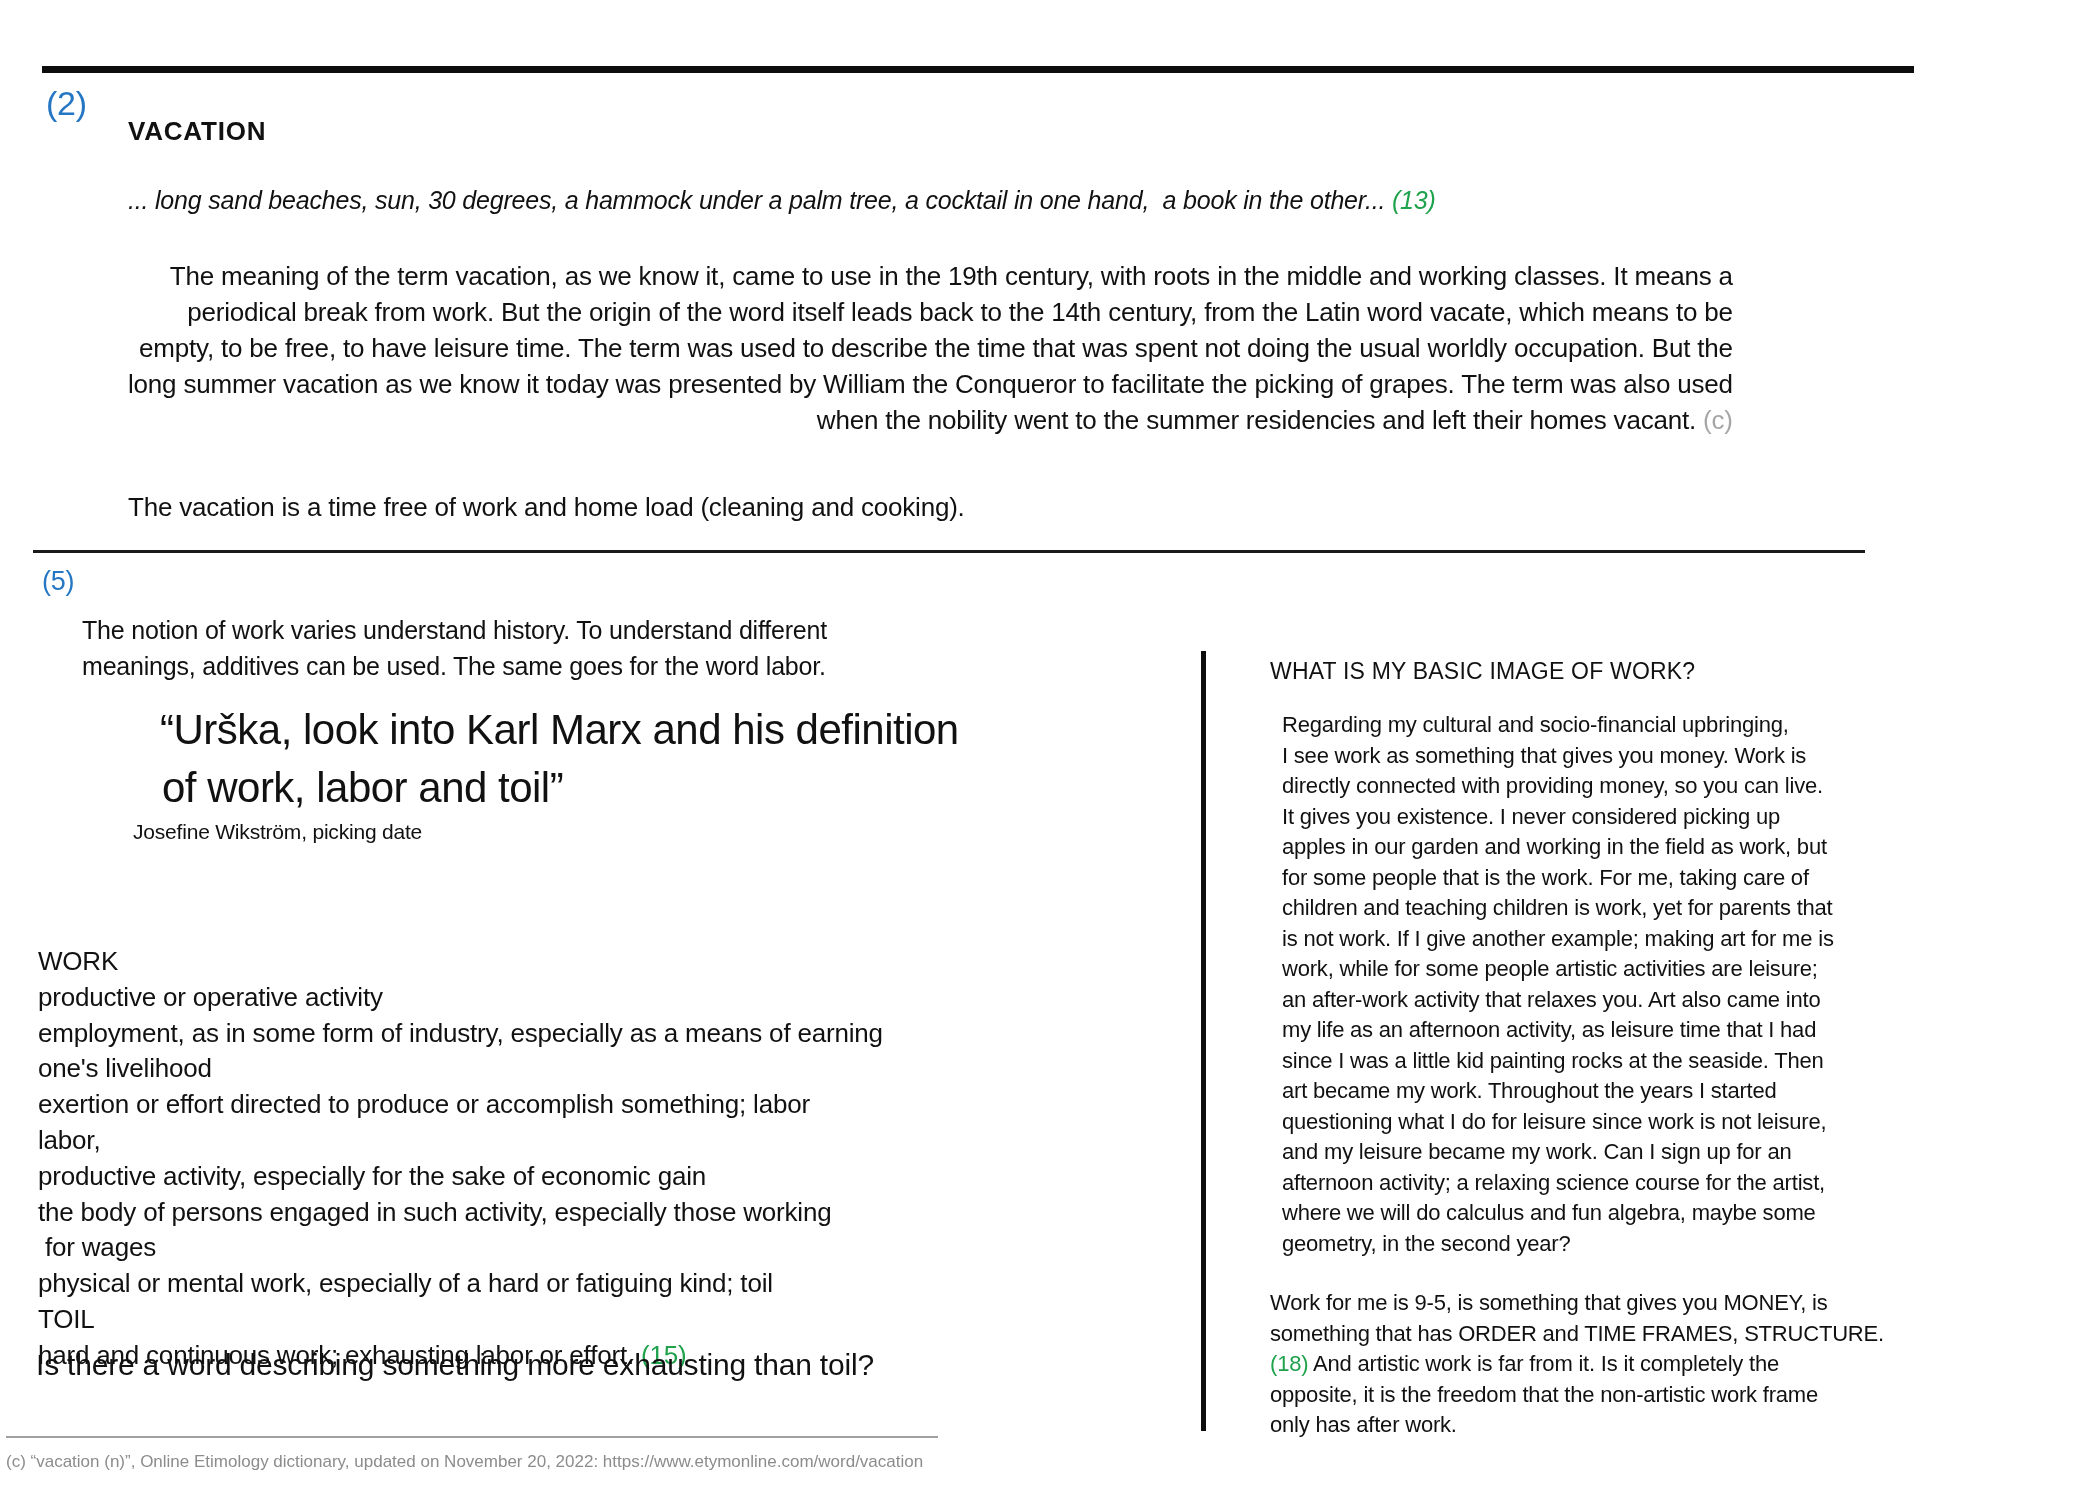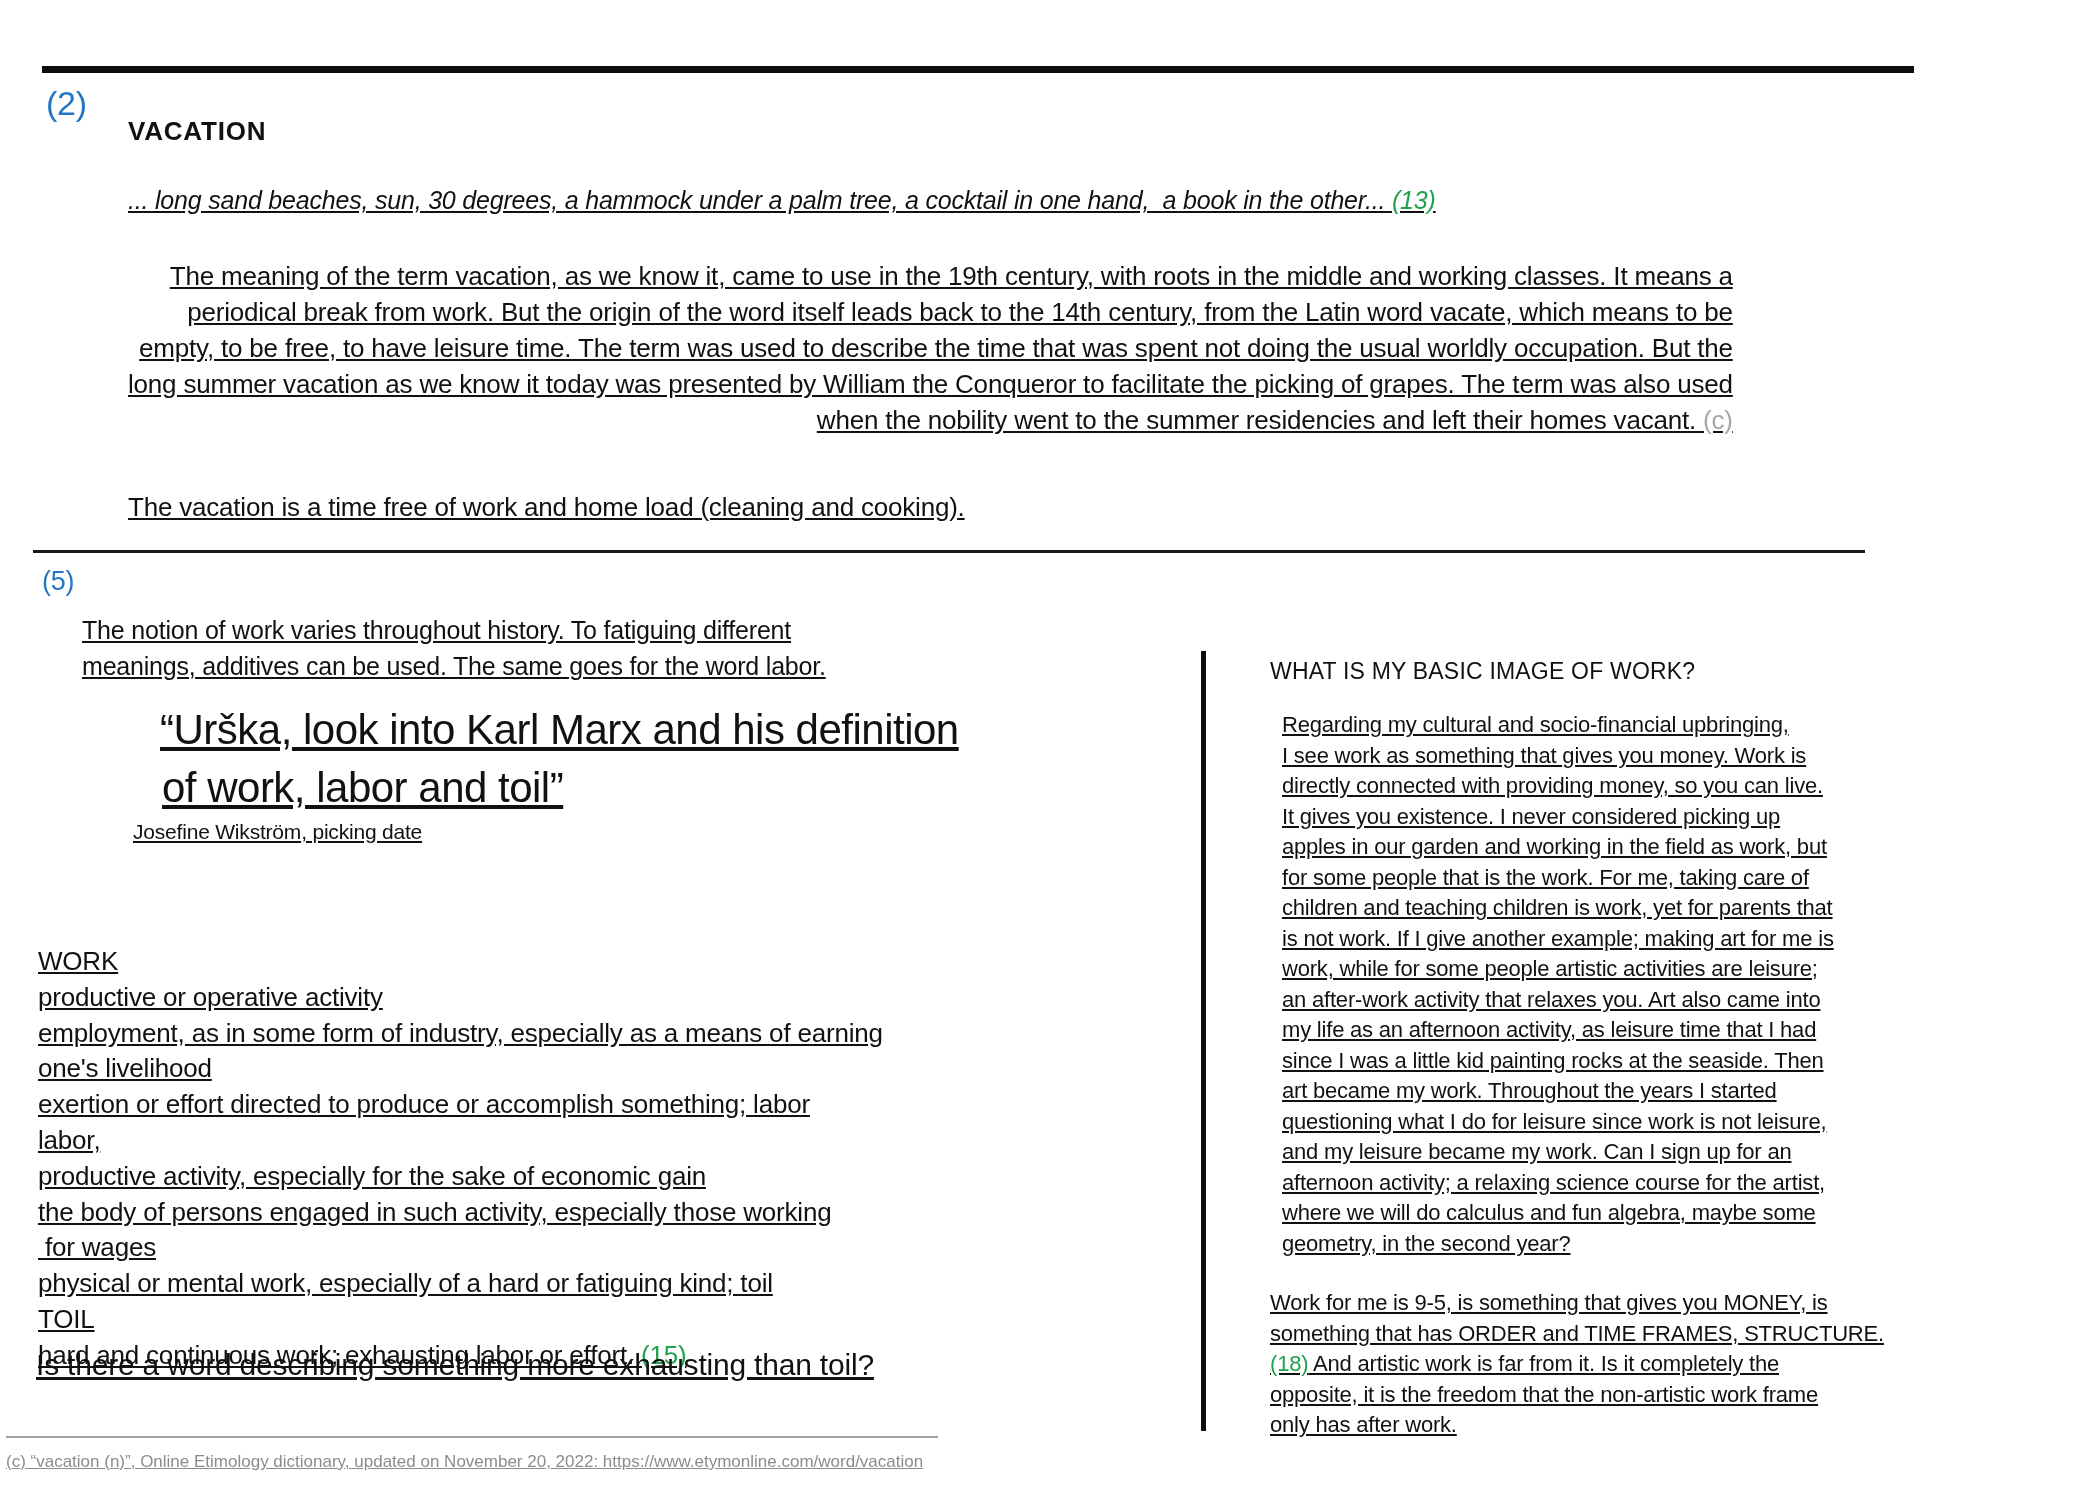--- a/index.html
+++ b/index.html
@@ -7,21 +7,21 @@
     position:relative;
     width:2078px;
     height:1488px;
     background:#ffffff;
     font-family:"Liberation Sans","DejaVu Sans",sans-serif;
     color:#111111;
     overflow:hidden;
     letter-spacing:-0.2px;
   }
   .abs{position:absolute;}
-  .pre{white-space:pre;text-decoration:underline;}
+  .pre{white-space:pre;}
   .top-rule{left:42px;top:66px;width:1872px;height:7px;background:#0d0d0d;}
   .mid-rule{left:33px;top:550px;width:1832px;height:3px;background:#1a1a1a;}
   .footer-rule{left:6px;top:1436px;width:932px;height:2px;background:#a0a0a0;}
   .v-rule{left:1201px;top:651px;width:5px;height:780px;background:#0d0d0d;}
 
   .sec-num{color:#2577c4;}
   .green{color:#1fa24c;}
   .gray-ref{color:#a6a6a6;}
 
   .sec2-num{left:46px;top:84px;font-size:34px;}
@@ -62,21 +62,21 @@
 periodical break from work. But the origin of the word itself leads back to the 14th century, from the Latin word vacate, which means to be
 empty, to be free, to have leisure time. The term was used to describe the time that was spent not doing the usual worldly occupation. But the
 long summer vacation as we know it today was presented by William the Conqueror to facilitate the picking of grapes. The term was also used
 when the nobility went to the summer residencies and left their homes vacant. </span><span class="gray-ref">(c)</span></div>
 
   <div class="abs sec2-note pre">The vacation is a time free of work and home load (cleaning and cooking).</div>
 
   <div class="abs mid-rule"></div>
 
   <div class="abs sec5-num sec-num">(5)</div>
-  <div class="abs sec5-intro pre">The notion of work varies throughout history. To fatiguing different
+  <div class="abs sec5-intro pre">The notion of work varies understand history. To understand different
 meanings, additives can be used. The same goes for the word labor.</div>
 
   <div class="abs quote-line1 pre">“Urška, look into Karl Marx and his definition</div>
   <div class="abs quote-line2 pre">of work, labor and toil”</div>
   <div class="abs quote-attr pre">Josefine Wikström, picking date</div>
 
   <div class="abs definitions pre"><span>WORK
 productive or operative activity
 employment, as in some form of industry, especially as a means of earning
 one's livelihood

